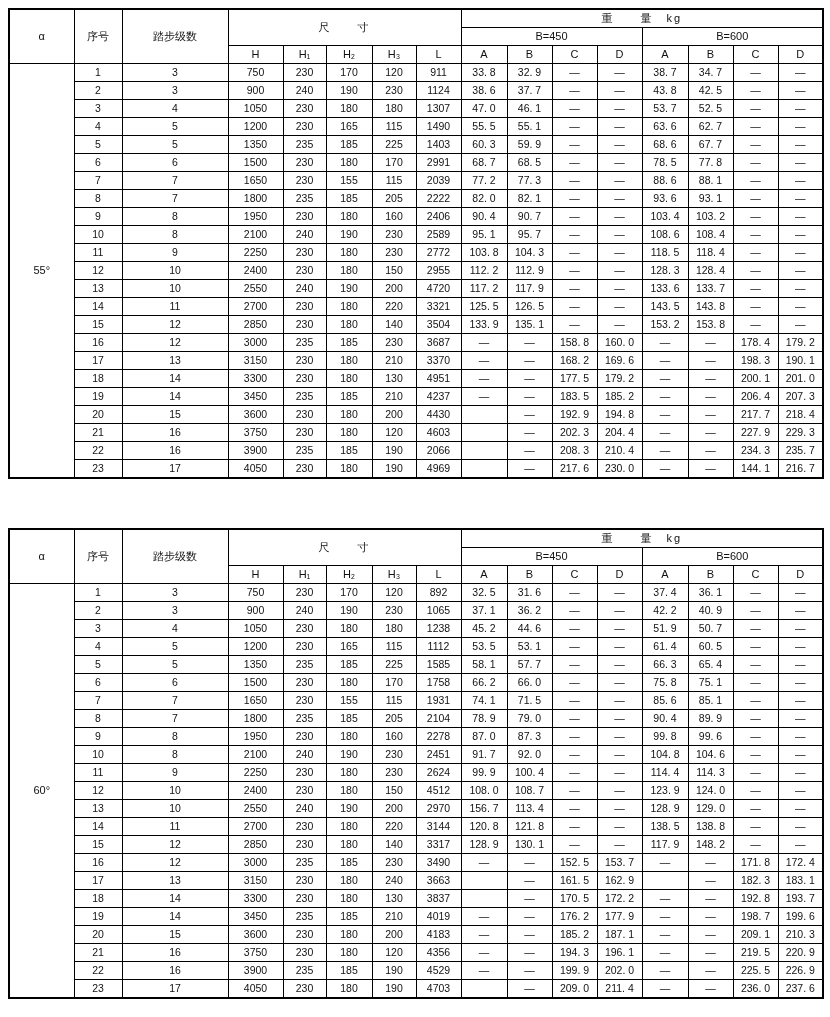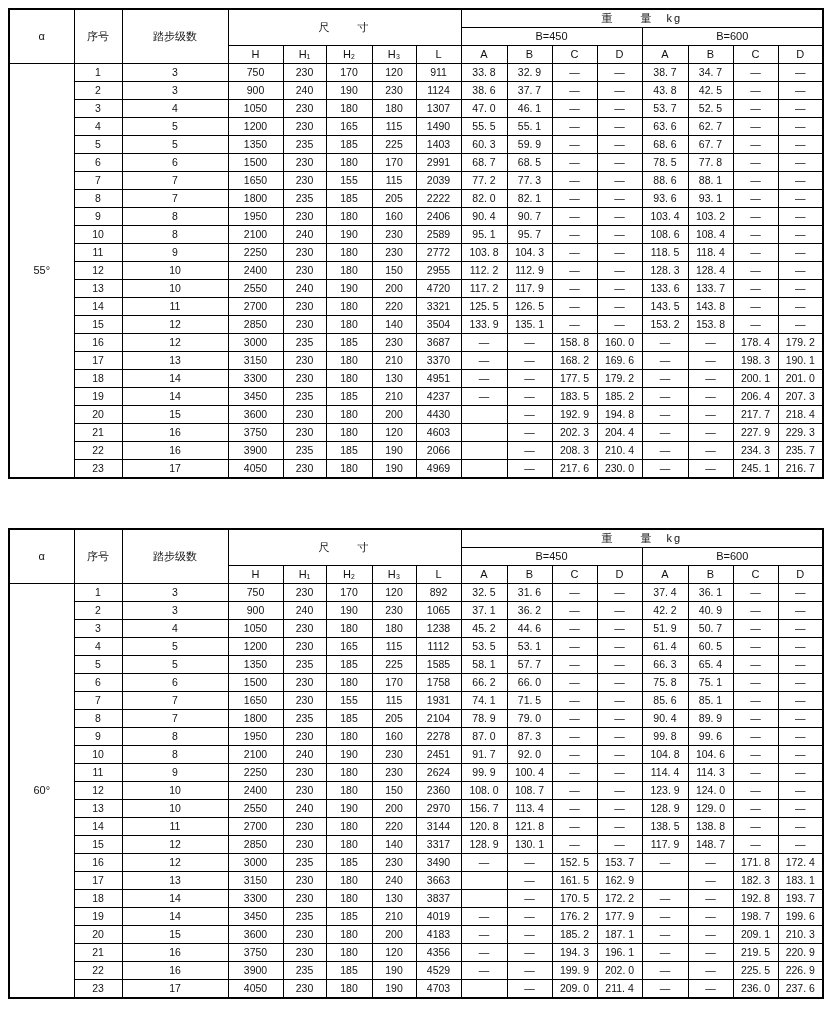--- a/index.html
+++ b/index.html
@@ -477,21 +477,21 @@
           <td>230</td>
           <td>180</td>
           <td>190</td>
           <td>4969</td>
           <td></td>
           <td class="dash">—</td>
           <td>217. 6</td>
           <td>230. 0</td>
           <td class="dash">—</td>
           <td class="dash">—</td>
-          <td>245. 1</td>
+          <td>144. 1</td>
           <td>216. 7</td>
         </tr>
       </tbody>
   </table>
 
   <table class="spec spec-2">
     <colgroup>
       <col style="width:65px">
         <col style="width:48px">
         <col style="width:106px">
@@ -726,21 +726,21 @@
           <td class="dash">—</td>
           <td class="dash">—</td>
         </tr>
         <tr>
           <td>12</td>
           <td>10</td>
           <td>2400</td>
           <td>230</td>
           <td>180</td>
           <td>150</td>
-          <td>2360</td>
+          <td>4512</td>
           <td>108. 0</td>
           <td>108. 7</td>
           <td class="dash">—</td>
           <td class="dash">—</td>
           <td>123. 9</td>
           <td>124. 0</td>
           <td class="dash">—</td>
           <td class="dash">—</td>
         </tr>
         <tr>
@@ -783,21 +783,21 @@
           <td>2850</td>
           <td>230</td>
           <td>180</td>
           <td>140</td>
           <td>3317</td>
           <td>128. 9</td>
           <td>130. 1</td>
           <td class="dash">—</td>
           <td class="dash">—</td>
           <td>117. 9</td>
-          <td>148. 7</td>
+          <td>148. 2</td>
           <td class="dash">—</td>
           <td class="dash">—</td>
         </tr>
         <tr>
           <td>16</td>
           <td>12</td>
           <td>3000</td>
           <td>235</td>
           <td>185</td>
           <td>230</td>

